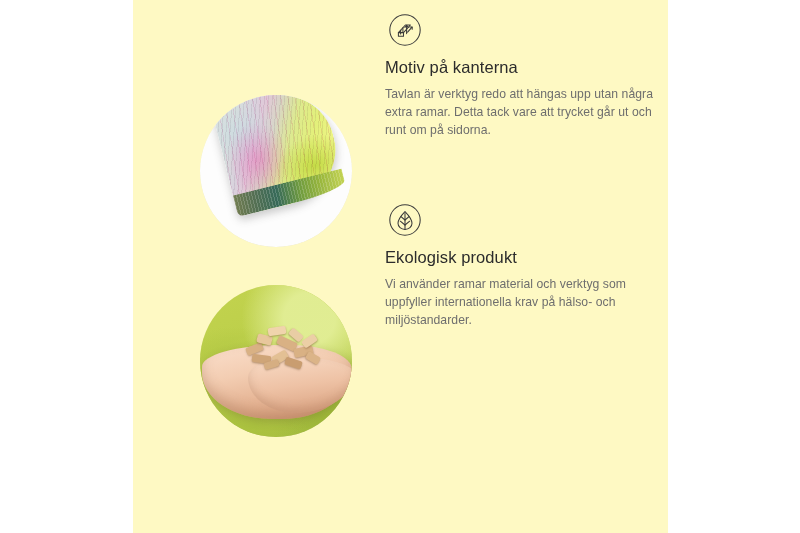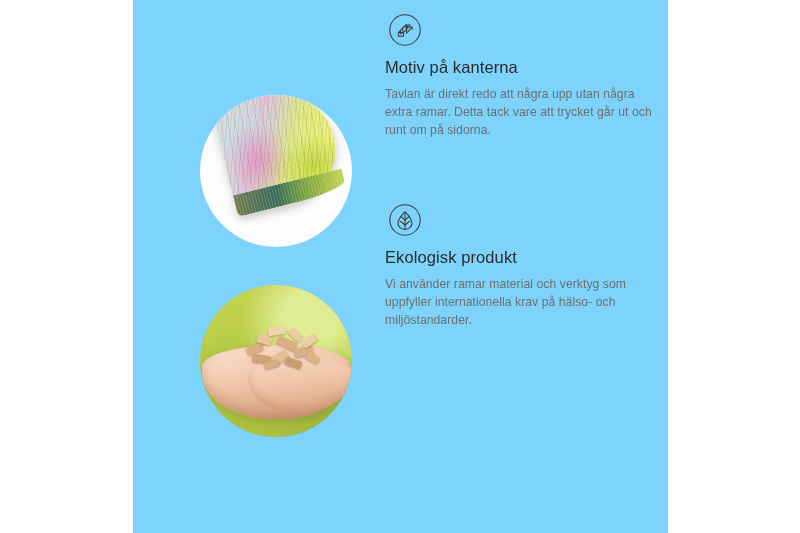--- a/index.html
+++ b/index.html
@@ -7,21 +7,21 @@
     width:800px; height:533px;
     background:#ffffff;
     font-family:"Liberation Sans", sans-serif;
     overflow:hidden;
   }
   #stage { position:relative; width:800px; height:533px; background:#ffffff; }
 
   
   .panel {
     position:absolute; left:133px; top:0; width:535px; height:533px;
-    background:#7dd3fc;
+    background:#fef9c3;
   }
 
   .feature { position:absolute; }
   .feature--edges { left:0;  top:0;   width:535px; height:266px; }
   .feature--eco   { left:0;  top:190px; width:535px; height:266px; }
 
   
   .photo {
     position:absolute; width:152px; height:152px; border-radius:50%;
     overflow:hidden;
@@ -136,21 +136,21 @@
           <path d="M17.9 17.8 L17.9 21.6"></path>
           <path d="M21.6 23.6 L21.6 15.6"></path>
           <path d="M19.9 17.5 L21.6 15.3 L23.3 17.5"></path>
           <path d="M22.6 22.2 L27.0 17.2"></path>
           <path d="M24.8 16.9 L27.2 16.9 L27.2 19.3"></path>
         </svg>
       </div>
 
       <div class="txt txt--edges">
         <h3 class="title">Motiv på kanterna</h3>
-        <p class="body">Tavlan är direkt redo att några upp utan några extra ramar. Detta tack vare att trycket går ut och runt om på sidorna.</p>
+        <p class="body">Tavlan är verktyg redo att hängas upp utan några extra ramar. Detta tack vare att trycket går ut och runt om på sidorna.</p>
       </div>
     </section>
 
     <section class="feature feature--eco">
 
       <div class="photo photo--eco">
         <div class="ecoBg"></div>
         <div class="hand"></div>
         <div class="hand2"></div>
         <div class="chips">

